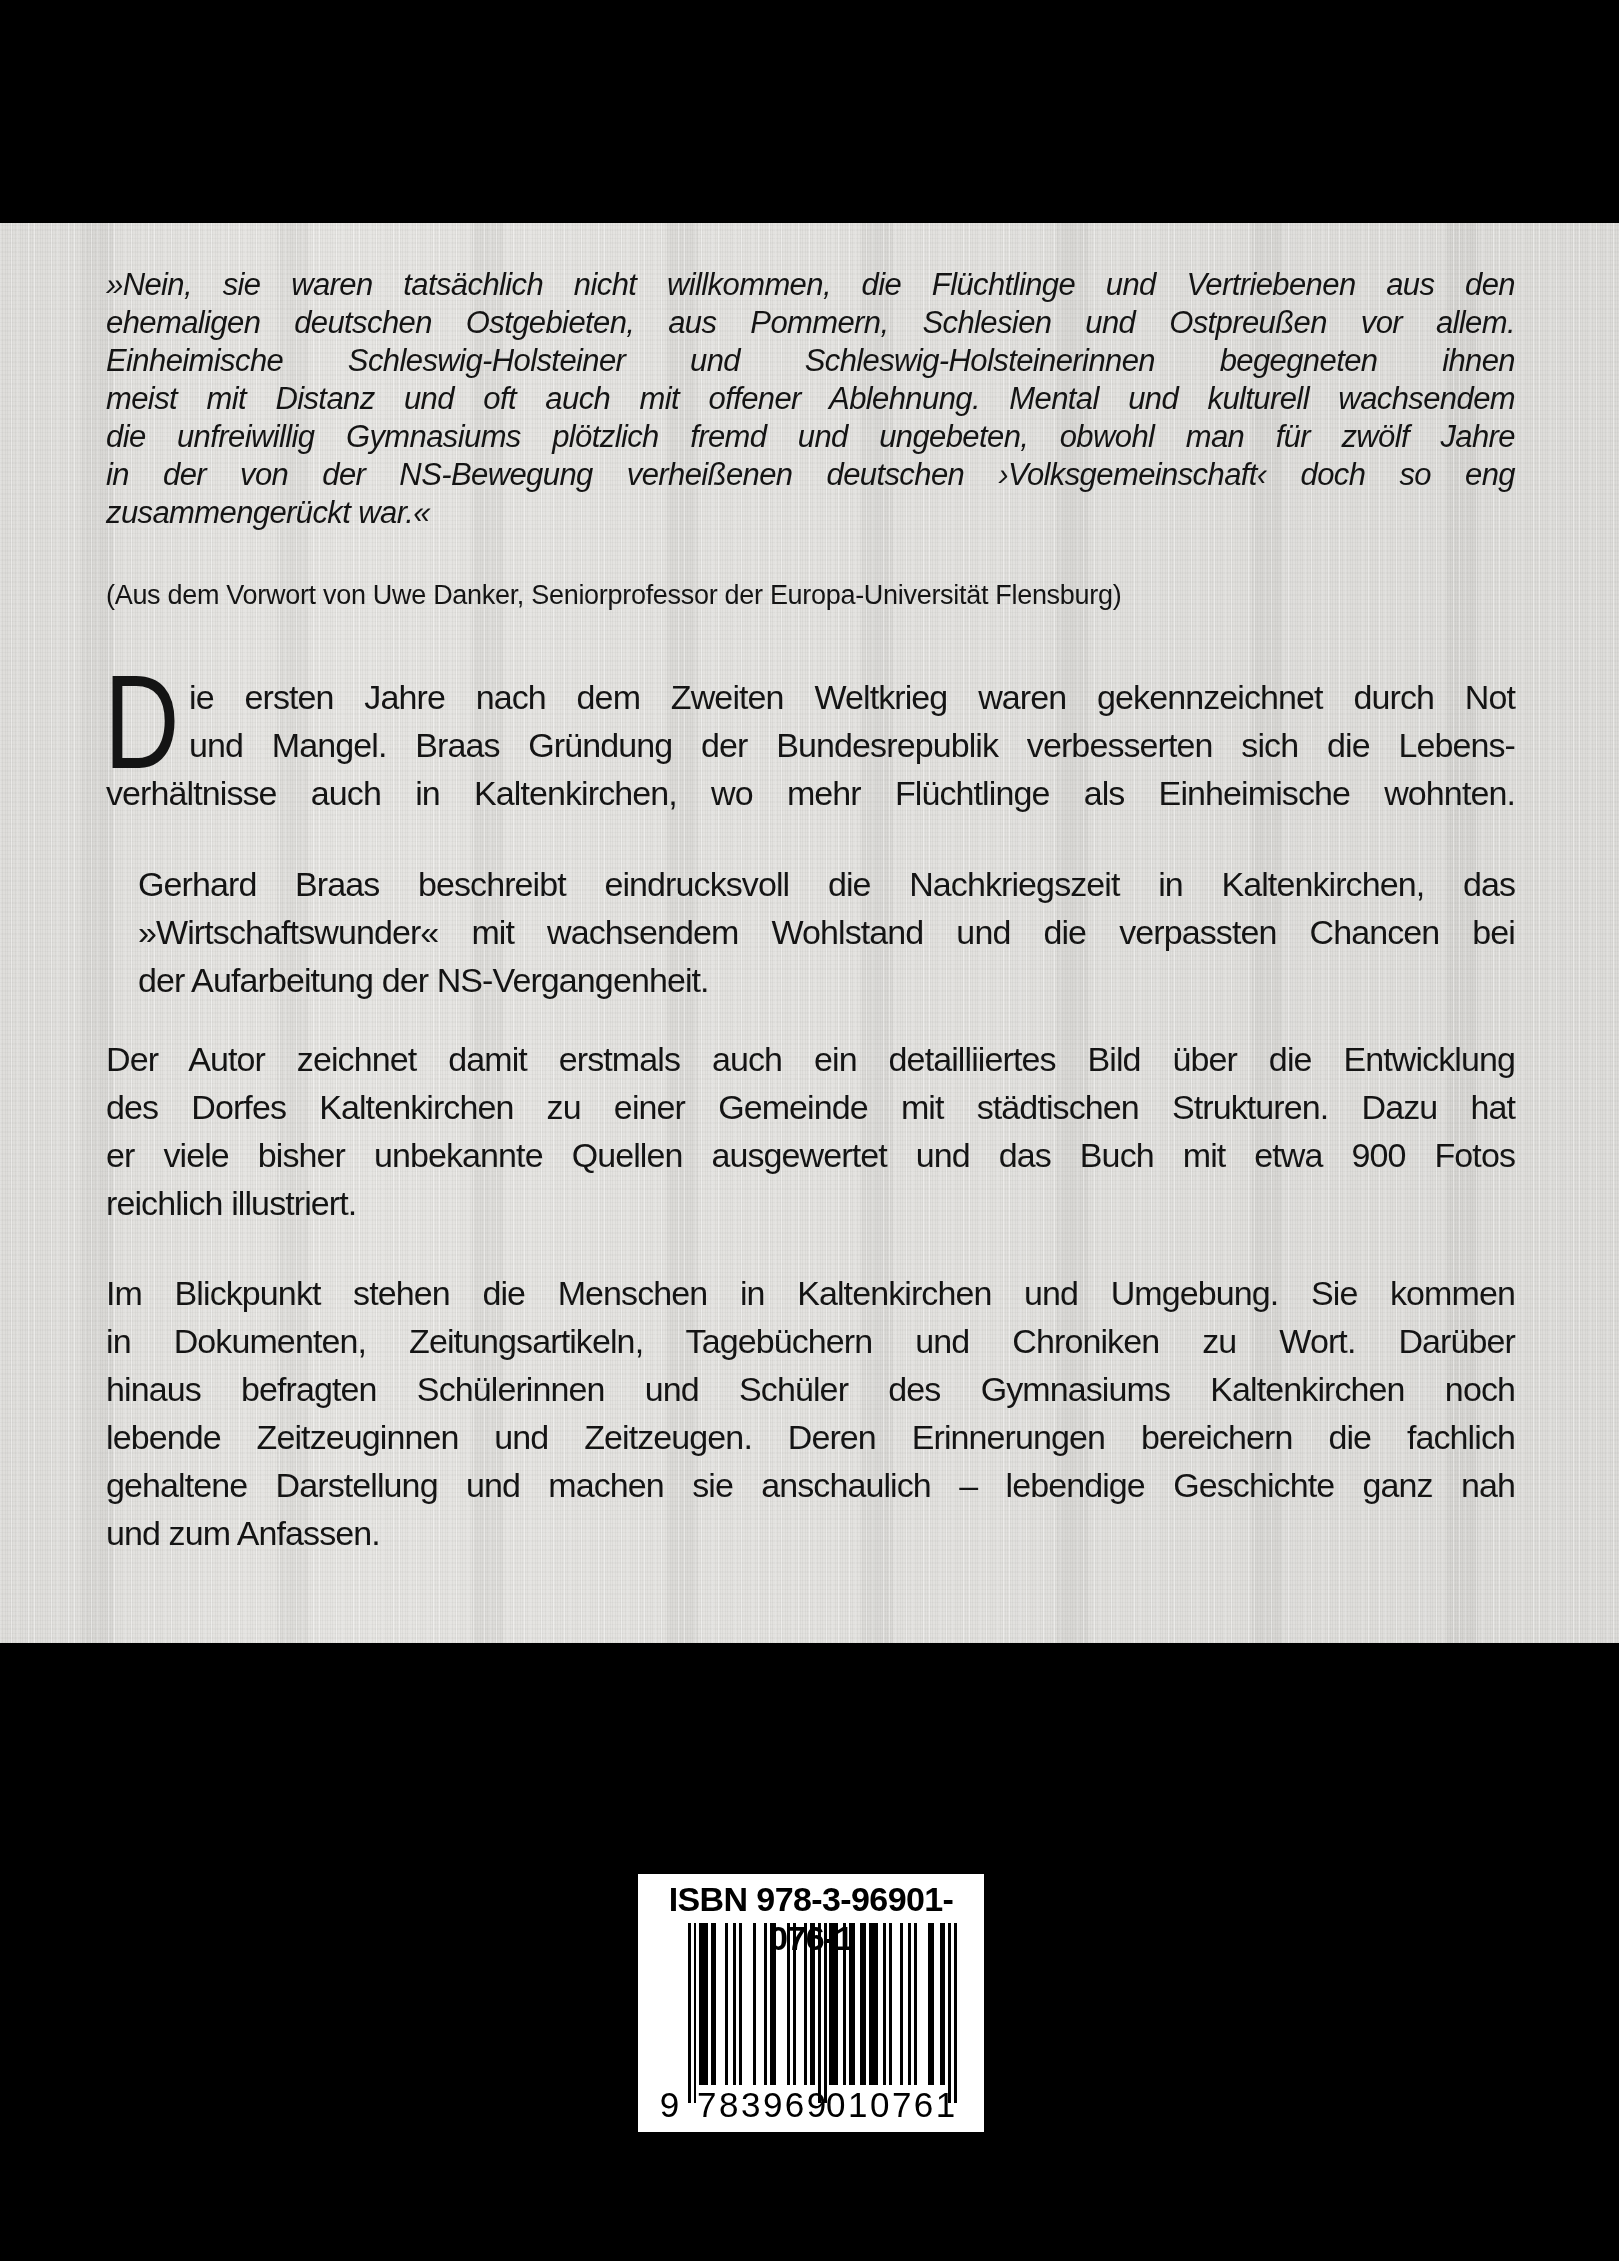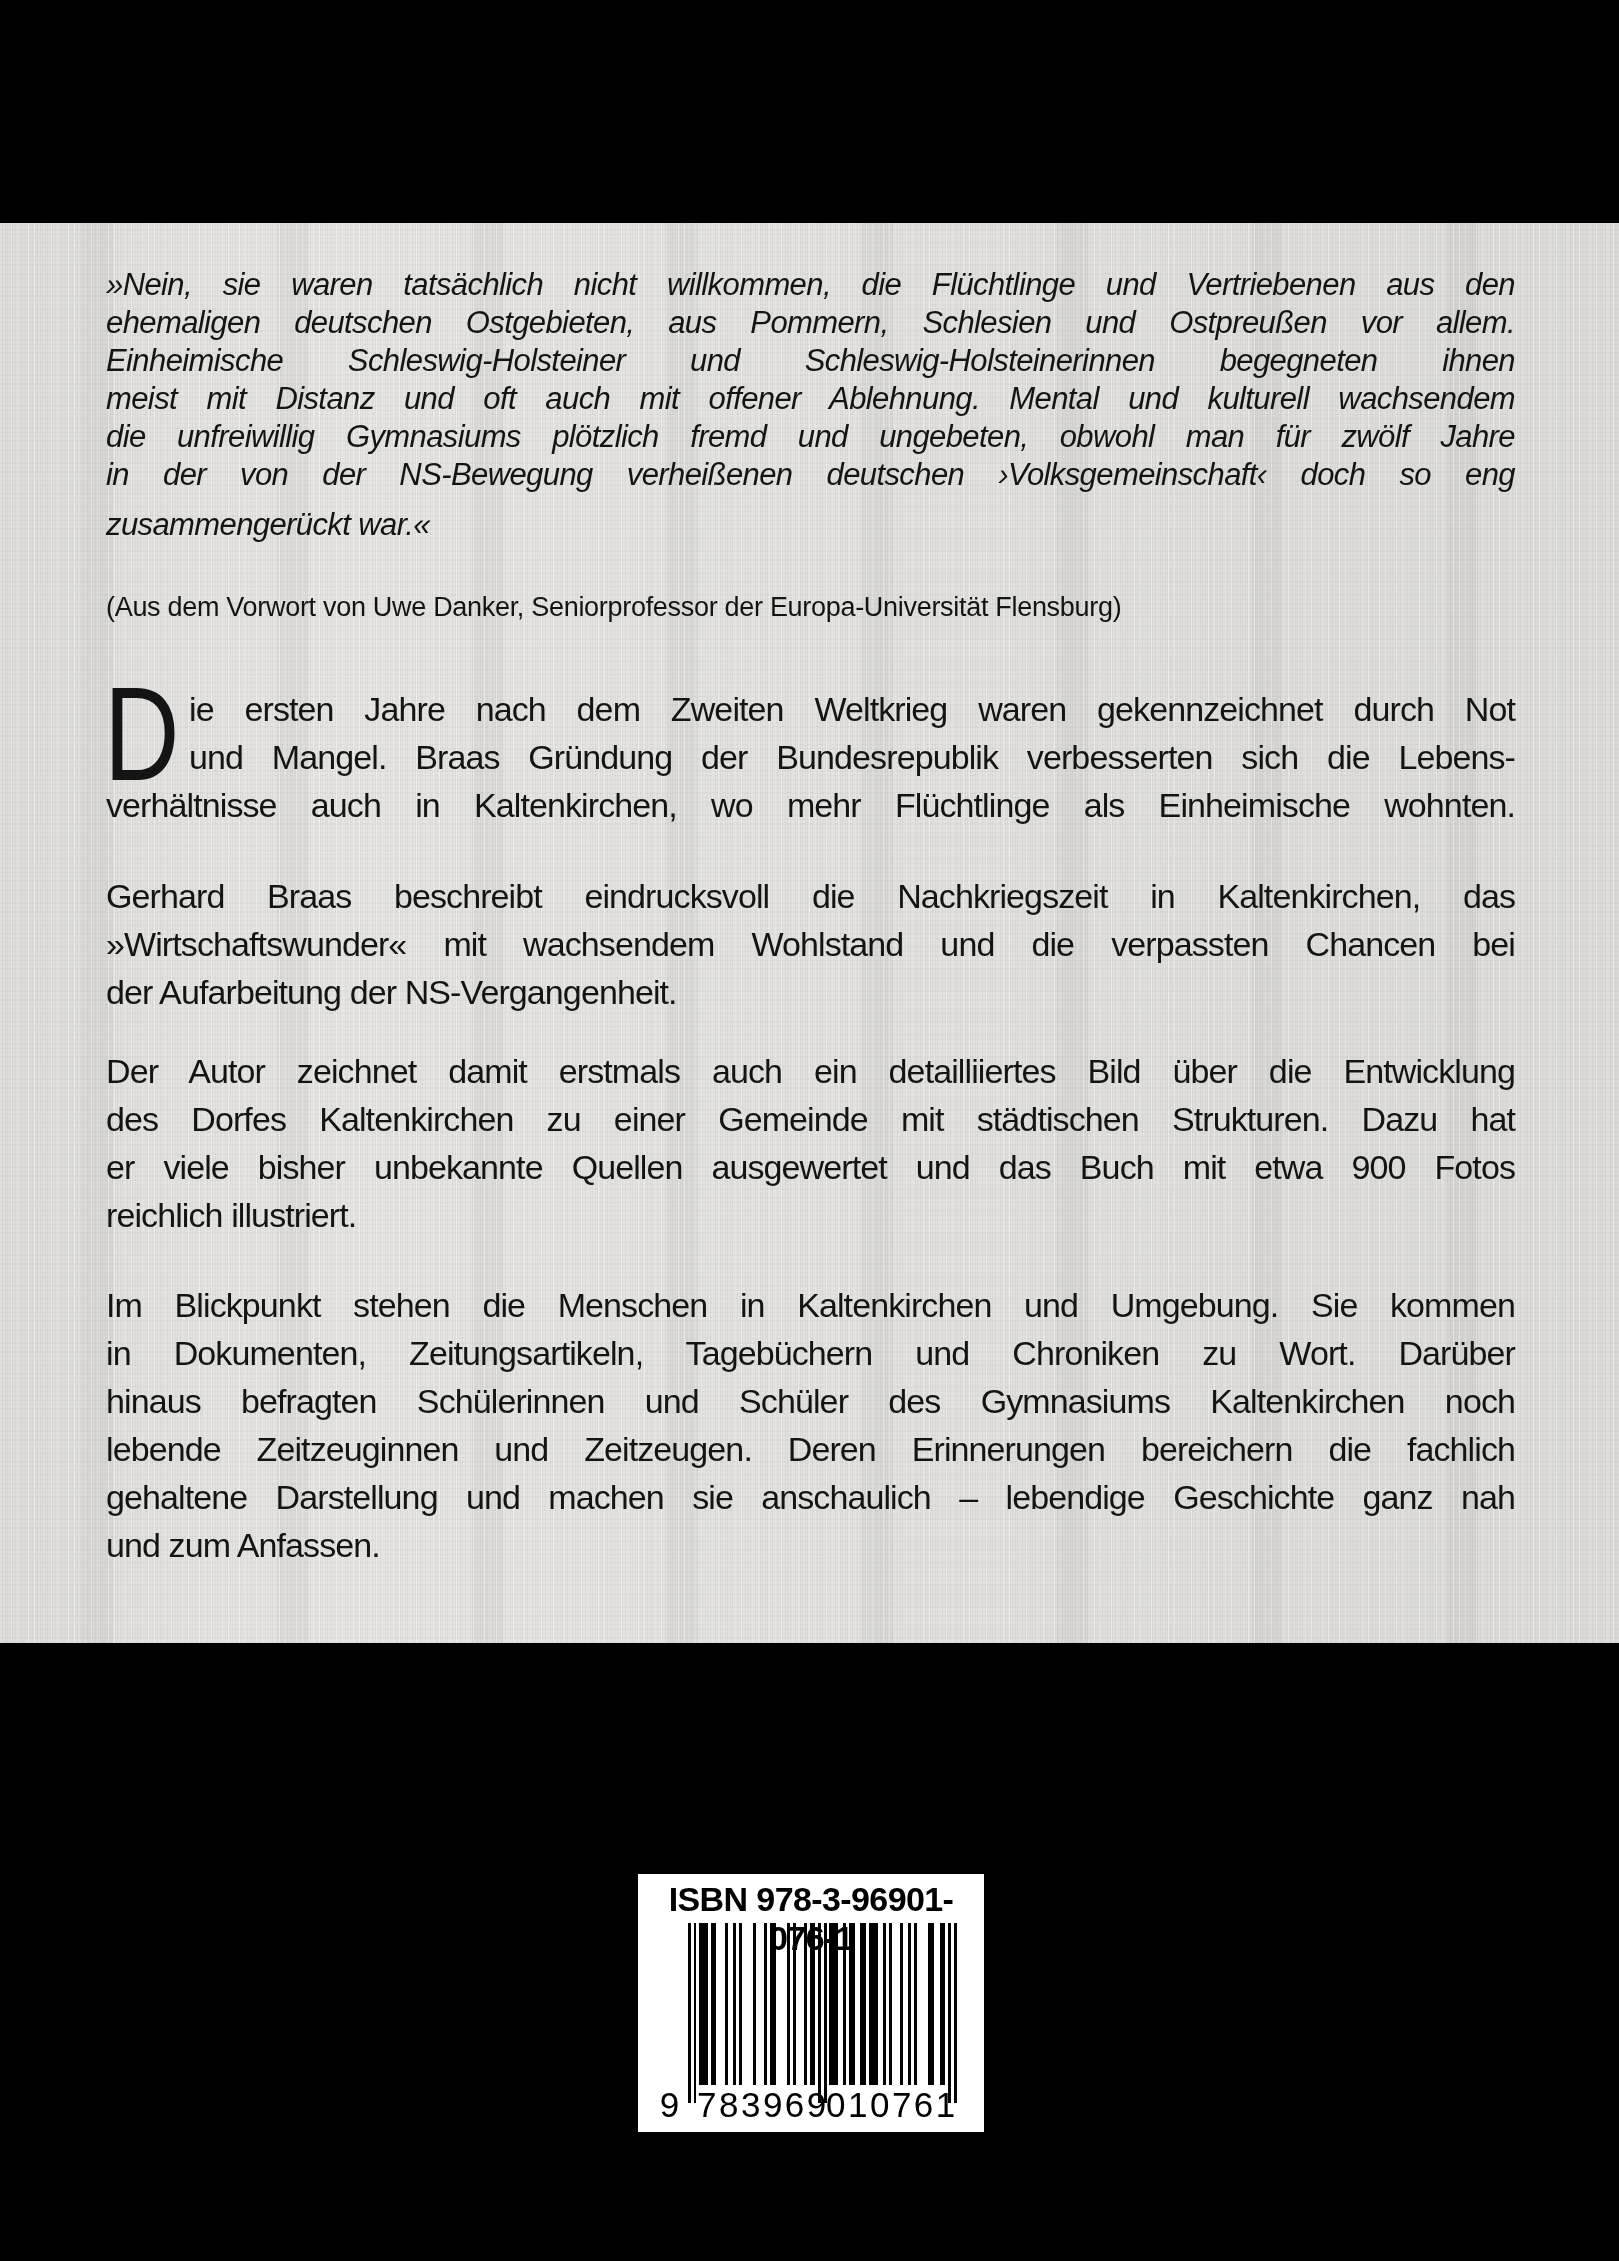--- a/index.html
+++ b/index.html
@@ -12,28 +12,28 @@
          background-color:#e6e5e2;
          background-image:
            repeating-linear-gradient(90deg, rgba(40,40,38,0.045) 0 0.6px, rgba(255,255,255,0.0) 0.6px 2.5px),
            repeating-linear-gradient(90deg, rgba(255,255,255,0.35) 0 0.6px, rgba(0,0,0,0.0) 0.6px 5.7px),
            repeating-linear-gradient(0deg, rgba(60,60,58,0.03) 0 1.3px, rgba(255,255,255,0.0) 1.3px 4.4px),
            repeating-linear-gradient(90deg, rgba(0,0,0,0.0) 0 82px, rgba(70,70,66,0.05) 82px 113px, rgba(0,0,0,0.0) 113px 195px),
            linear-gradient(90deg, rgba(0,0,0,0.03) 0%, rgba(0,0,0,0) 18%, rgba(0,0,0,0.015) 55%, rgba(0,0,0,0.04) 100%);}
   .content{position:absolute;left:106px;top:0;width:1409px;height:1420px;padding-top:43px;box-sizing:border-box;}
   .tline{line-height:38px;font-size:31px;letter-spacing:-0.6px;font-style:italic;
          text-align:justify;text-align-last:justify;white-space:nowrap;}
-  .tline.last{text-align:left;text-align-last:left;margin-top:12px;}
+  .tline.last{text-align:left;text-align-last:left;}
   .attrib{margin-top:46px;font-size:27px;letter-spacing:-0.3px;line-height:35px;text-align:left;}
   .para{margin:0;}
   .bline{line-height:48px;font-size:34px;letter-spacing:-0.9px;
          text-align:justify;text-align-last:justify;white-space:nowrap;}
   .bline.last{text-align:center;text-align-last:left;}
   .p1{margin-top:60px;position:relative;}
-  .p2{margin-top:43px;}
+  .p2{margin-top:43px;margin-left:32px;}
   .p3{margin-top:31px;}
   .p4{margin-top:42px;}
   .dc-indent{padding-left:83px;}
   .drop-cap{position:absolute;left:-2.5px;top:-1.3px;font-size:134px;line-height:100px;
             font-weight:400;transform:scaleX(0.78);transform-origin:0 0;letter-spacing:0;}
   .barcode-panel{position:absolute;left:638px;top:1874px;width:346px;height:258px;background:#fff;}
   .isbn-label{position:absolute;left:0;top:6.3px;width:100%;text-align:center;
               font-size:34px;font-weight:700;letter-spacing:-0.6px;color:#000;}
   .bars{position:absolute;left:50px;top:49px;width:269px;height:196px;}
   .bar{position:absolute;top:0;background:#000;}

